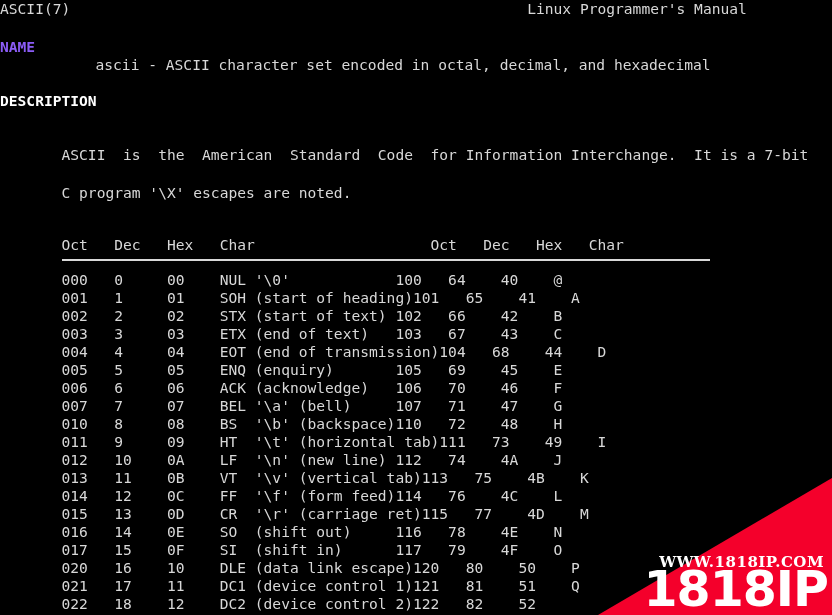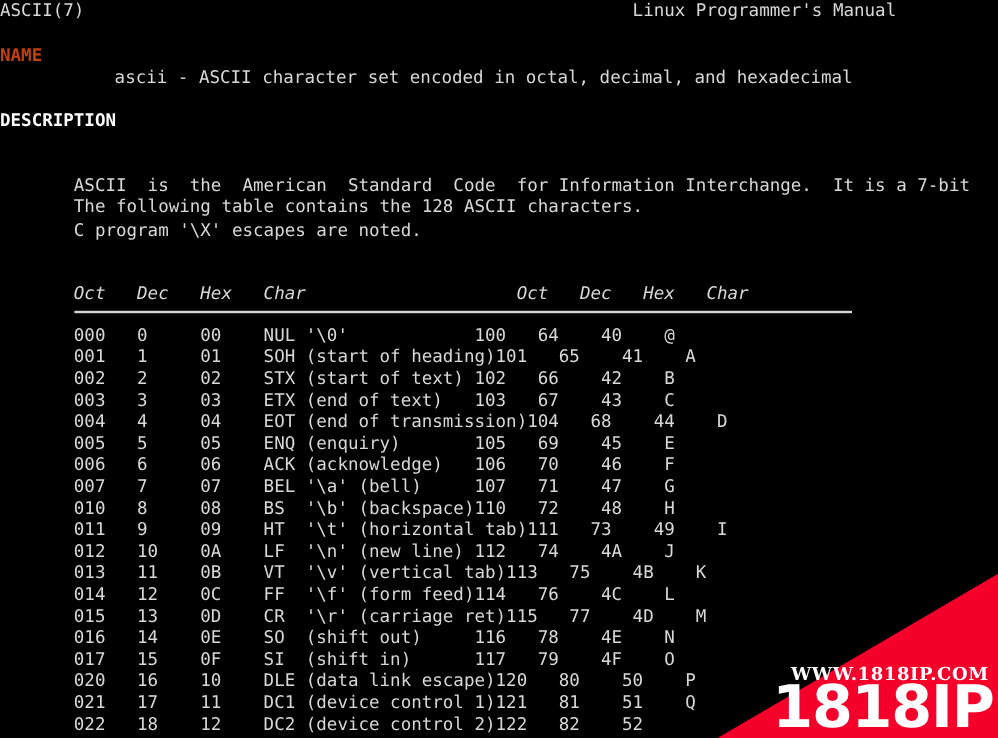--- a/index.html
+++ b/index.html
@@ -43,21 +43,21 @@
   
   #hdr-line { position: absolute; left: 0; top: 0; }
   #name-hdr { position: absolute; left: 0; top: 38px; }
   #name-body { position: absolute; left: 0; top: 56px; padding-left: 34px; }
   #desc-hdr { position: absolute; left: 0; top: 92px; }
   #desc-body { position: absolute; left: 0; top: 110px; }
   #tbl-intro { position: absolute; left: 0; top: 164px; }
   #esc-note { position: absolute; left: 0; top: 184px; }
 
   
-  #tbl-head { position: absolute; left: 0; top: 236px; font-style: italic; }
+  #tbl-head { position: absolute; left: 0; top: 236px; }
   #tbl-rule {
     position: absolute;
     left: 62px;
     top: 259px;
     width: 648px;
     height: 2px;
     background: #d8d8d8;
   }
   #tbl-rows { position: absolute; left: 0; top: 271px; }
 
@@ -103,31 +103,30 @@
 </style>
 </head>
 <body>
 
 <div id="screen" style="background: rgb(0, 0, 0); color: rgb(216, 216, 216);">
 
   <div class="term">
 
     <div class="line" id="hdr-line">ASCII(7)                                                    Linux Programmer's Manual</div>
 
-    <div class="line bold" id="name-hdr" style="color: #c2410c;">NAME</div>
+    <div class="line bold" id="name-hdr" style="color: #8b5cf6;">NAME</div>
 
     <div class="line" id="name-body">       ascii - ASCII character set encoded in octal, decimal, and hexadecimal</div>
 
     <div class="line bold" id="desc-hdr" style="color: rgb(255, 255, 255);">DESCRIPTION</div>
 
     <div id="desc-body">
       <div class="line">       ASCII  is  the  American  Standard  Code  for Information Interchange.  It is a 7-bit</div>
     </div>
 
-    <div class="line" id="tbl-intro">       The following table contains the 128 ASCII characters.</div>
 
     <div class="line" id="esc-note">       C program '\X' escapes are noted.</div>
 
     <div class="line" id="tbl-head">       Oct   Dec   Hex   Char                    Oct   Dec   Hex   Char</div>
 
     <div id="tbl-rows"><div class="line">       000   0     00    NUL '\0'            100   64    40    @</div><div class="line">       001   1     01    SOH (start of heading)101   65    41    A</div><div class="line">       002   2     02    STX (start of text) 102   66    42    B</div><div class="line">       003   3     03    ETX (end of text)   103   67    43    C</div><div class="line">       004   4     04    EOT (end of transmission)104   68    44    D</div><div class="line">       005   5     05    ENQ (enquiry)       105   69    45    E</div><div class="line">       006   6     06    ACK (acknowledge)   106   70    46    F</div><div class="line">       007   7     07    BEL '\a' (bell)     107   71    47    G</div><div class="line">       010   8     08    BS  '\b' (backspace)110   72    48    H</div><div class="line">       011   9     09    HT  '\t' (horizontal tab)111   73    49    I</div><div class="line">       012   10    0A    LF  '\n' (new line) 112   74    4A    J</div><div class="line">       013   11    0B    VT  '\v' (vertical tab)113   75    4B    K</div><div class="line">       014   12    0C    FF  '\f' (form feed)114   76    4C    L</div><div class="line">       015   13    0D    CR  '\r' (carriage ret)115   77    4D    M</div><div class="line">       016   14    0E    SO  (shift out)     116   78    4E    N</div><div class="line">       017   15    0F    SI  (shift in)      117   79    4F    O</div><div class="line">       020   16    10    DLE (data link escape)120   80    50    P</div><div class="line">       021   17    11    DC1 (device control 1)121   81    51    Q</div><div class="line">       022   18    12    DC2 (device control 2)122   82    52    </div></div>
 
   </div>
 
   <div id="tbl-rule" style="background: rgb(216, 216, 216);"></div>

